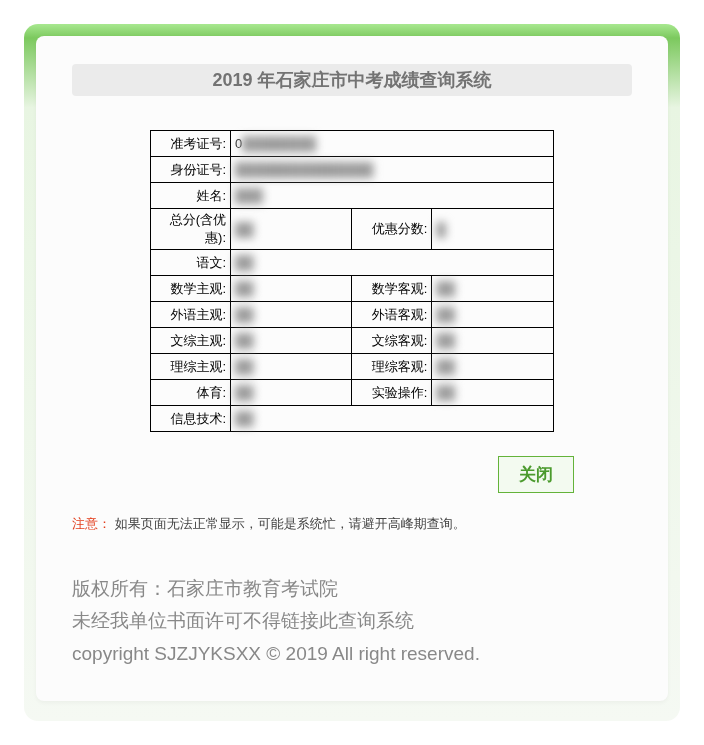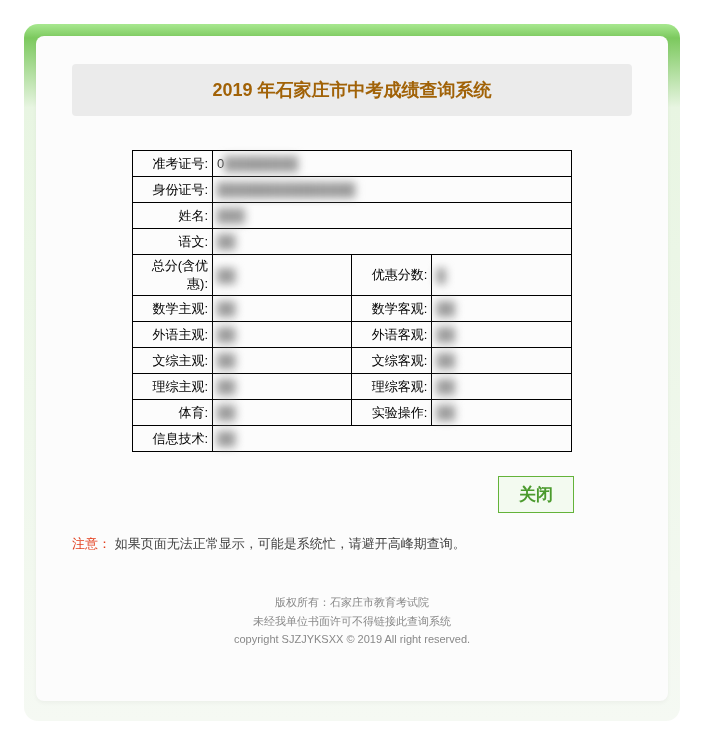--- a/index.html
+++ b/index.html
@@ -29,35 +29,35 @@
       background: #fcfcfc;
       border-radius: 8px;
       box-shadow: 0 2px 4px rgba(0,0,0,0.04);
       padding: 28px 36px 20px 36px;
       display: flex;
       flex-direction: column;
     }
     .title-bar {
       background: #ebebeb;
       border-radius: 4px;
-      padding: 14px;
+      padding: 4px;
       text-align: center;
       font-size: 18px;
       font-weight: bold;
-      color: #a16207;
+      color: #737373;
       margin-bottom: 34px;
     }
     .data-table-wrap {
       display: flex;
       justify-content: center;
       margin-bottom: 24px;
     }
     table.score {
       border-collapse: collapse;
-      width: 440px;
+      width: 404px;
     }
     table.score td {
       border: 1px solid #000;
       height: 26px;
       font-size: 13px;
       vertical-align: middle;
       padding: 2px 4px;
     }
     td.label {
       width: 80px;
@@ -96,22 +96,21 @@
       cursor: pointer;
     }
     .notice {
       text-align: left;
       font-size: 13px;
       margin-bottom: 40px;
     }
     .notice-key { color: #e23c1a; }
     .notice-text { color: #444; }
     .footer {
-      text-align: center;
-      font-size: 11px;
+      font-size: 19px;
       color: #888;
       line-height: 1.7;
     }
   </style>
 </head>
 <body>
 
 <div class="outer-wrap">
   <div class="gradient-border">
     <div class="inner-card">
@@ -127,28 +126,28 @@
           </tr>
           <tr>
             <td class="label">身份证号:</td>
             <td class="val" colspan="3"><span class="blur">███████████████</span></td>
           </tr>
           <tr>
             <td class="label">姓名:</td>
             <td class="val" colspan="3"><span class="blur">███</span></td>
           </tr>
           <tr>
+            <td class="label">总分(含优惠):</td>
+            <td class="val"><span class="blur">██</span></td>
+            <td class="label2">优惠分数:</td>
+            <td class="val"><span class="blur">█</span></td>
+          </tr>
+          <tr>
             <td class="label">语文:</td>
             <td class="val" colspan="3"><span class="blur">██</span></td>
-          </tr>
-          <tr>
-            <td class="label">总分(含优惠):</td>
-            <td class="val"><span class="blur">██</span></td>
-            <td class="label2">优惠分数:</td>
-            <td class="val"><span class="blur">█</span></td>
           </tr>
           <tr>
             <td class="label">数学主观:</td>
             <td class="val"><span class="blur">██</span></td>
             <td class="label2">数学客观:</td>
             <td class="val"><span class="blur">██</span></td>
           </tr>
           <tr>
             <td class="label">外语主观:</td>
             <td class="val"><span class="blur">██</span></td>

